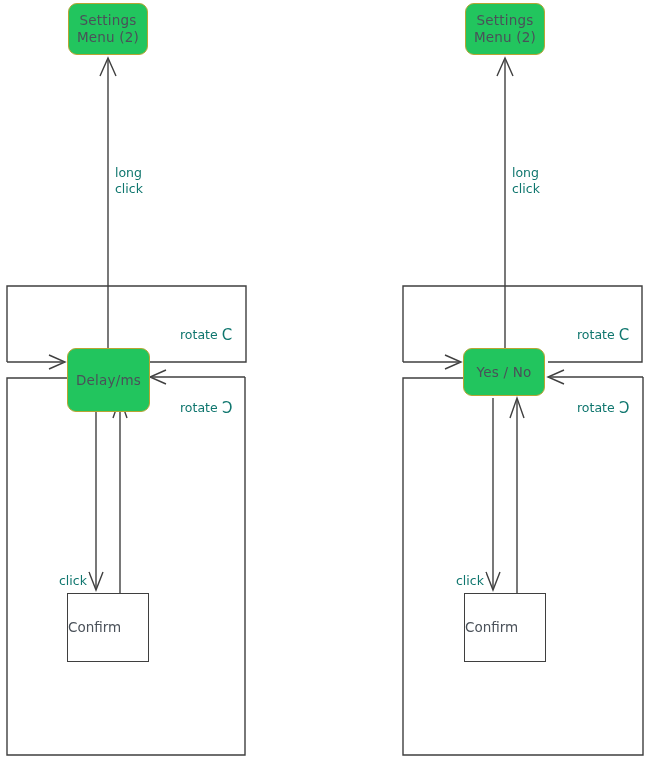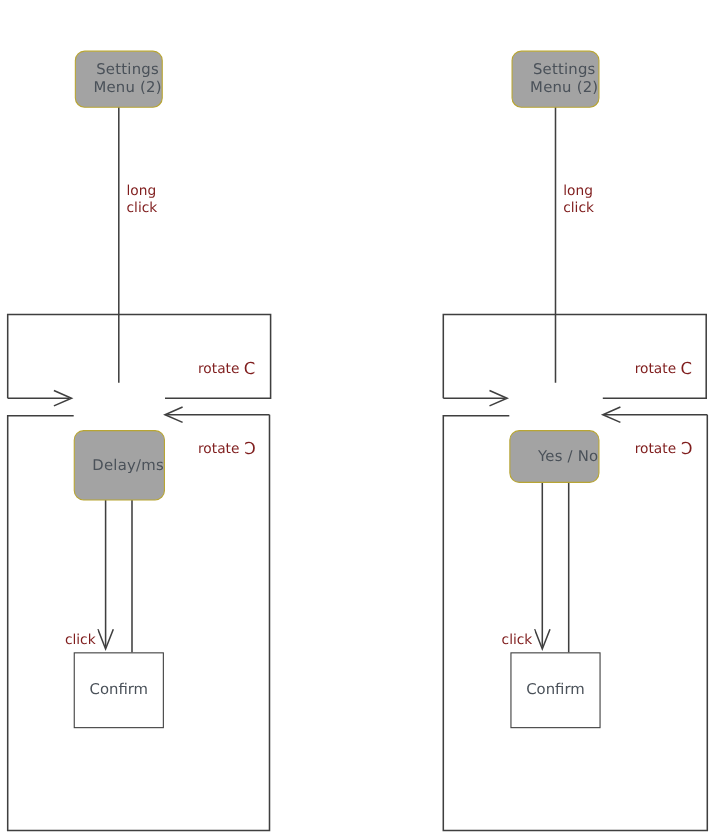--- a/index.html
+++ b/index.html
@@ -26,47 +26,46 @@
     width: 651px;
     height: 763px;
   }
   .line { stroke: #3f3f3f; stroke-width: 1.4; fill: none; }
   .arrowhead { stroke: #3f3f3f; stroke-width: 1.4; fill: none; stroke-linecap: butt; stroke-linejoin: miter; }
   .state-box {
     position: absolute;
     box-sizing: border-box;
     border: 1.6px solid #b8a533;
     border-radius: 9px;
-    background: #a3a3a3;
+    background: #22c55e;
     color: #4a5159;
     display: flex;
     align-items: center;
-    justify-content: flex-end;
+    justify-content: center;
     text-align: center;
     font-size: 13.5px;
     line-height: 17px;
     letter-spacing: .2px;
-    margin-top: 43px;
   }
   .plain-box {
     position: absolute;
     box-sizing: border-box;
     border: 1.4px solid #3f3f3f;
     background: #ffffff;
     color: #4a5159;
     display: flex;
     align-items: center;
-    justify-content: center;
+    justify-content: flex-start;
     text-align: center;
     font-size: 13.5px;
     line-height: 17px;
   }
   .edge-label {
     position: absolute;
-    color: #7f1d1d;
+    color: #0f766e;
     font-size: 12.5px;
     line-height: 16px;
     white-space: pre;
     background: #ffffff;
     padding: 0 2px;
   }
   .rot-glyph {
     font-size: 15px;
     line-height: 16px;
     display: inline-block;

